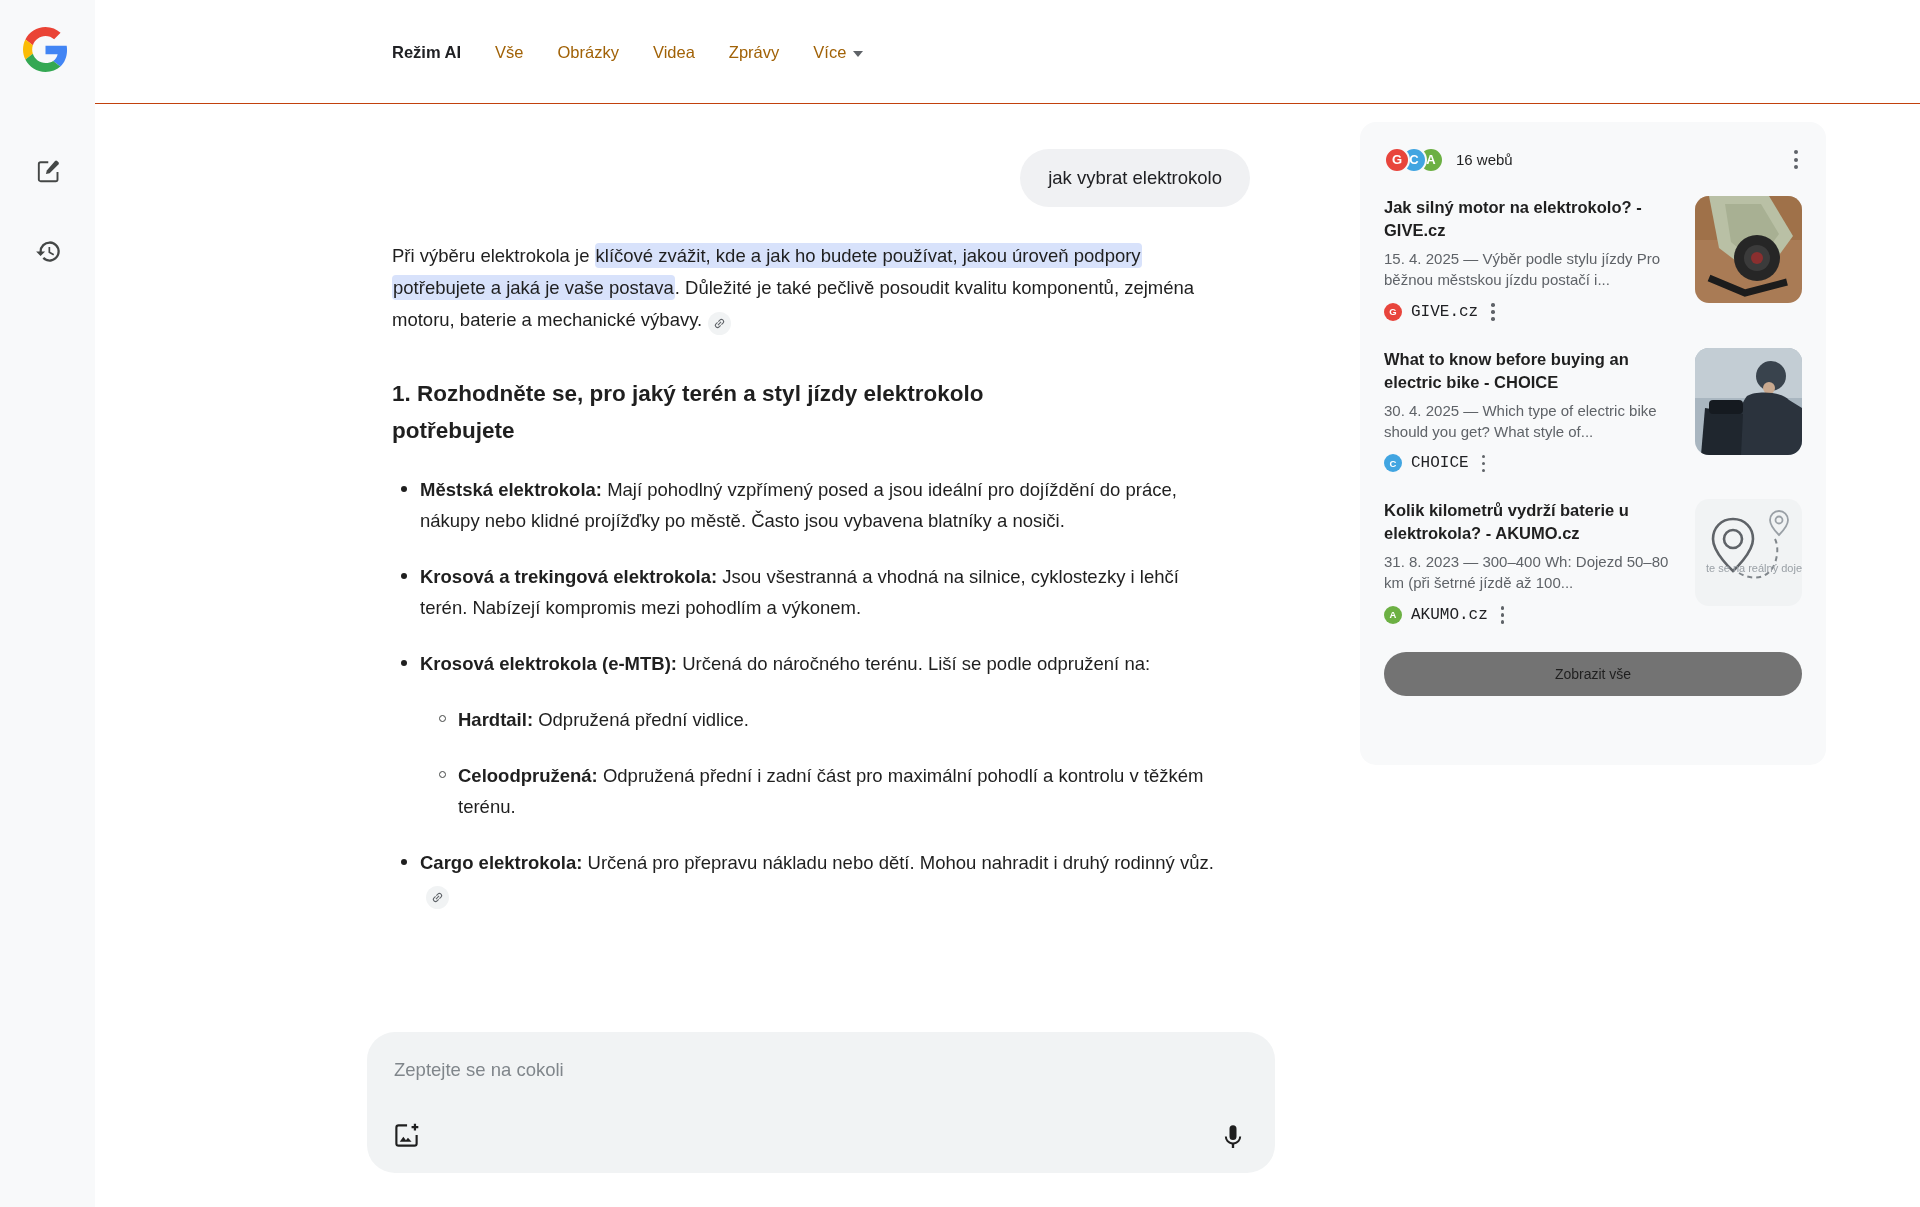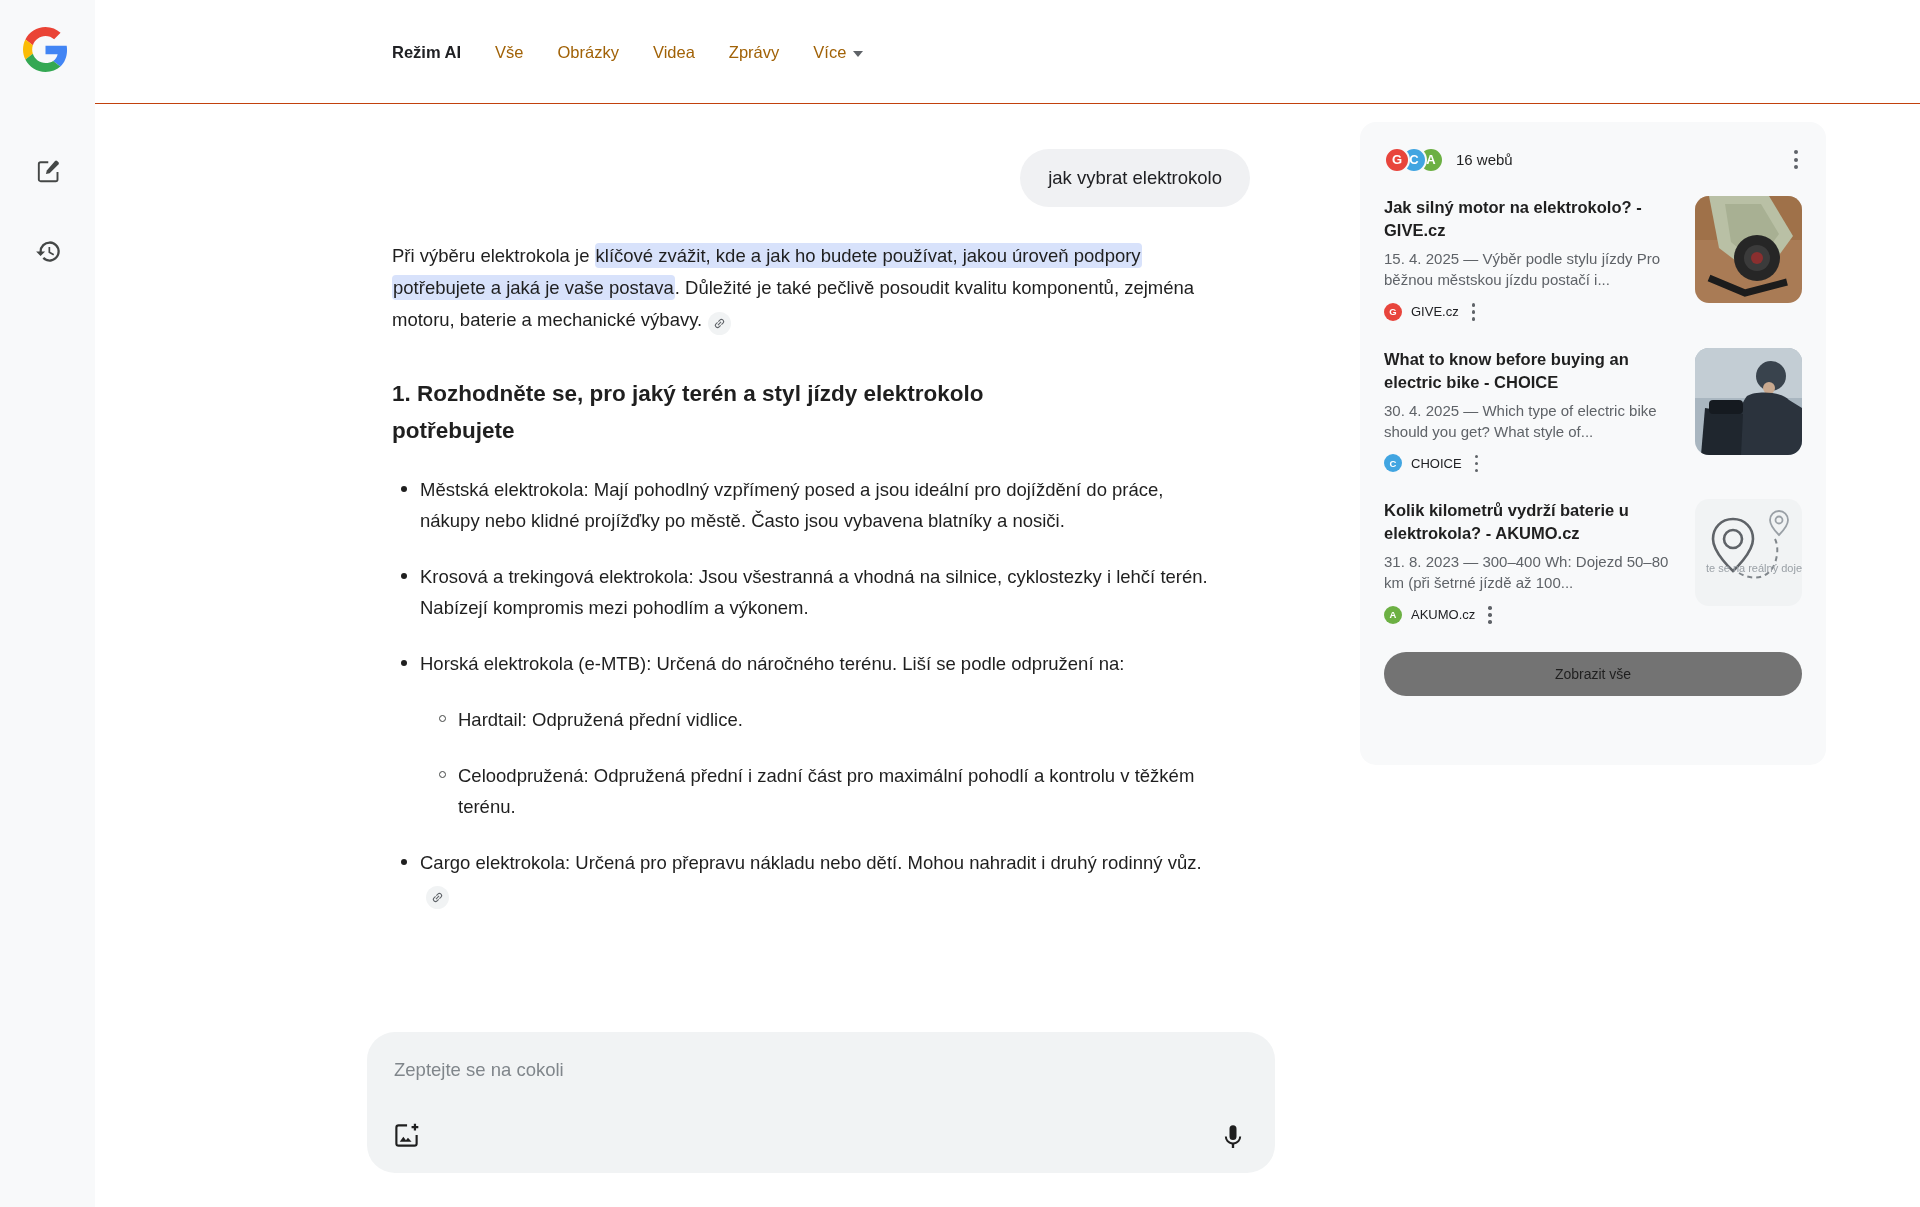--- a/index.html
+++ b/index.html
@@ -30,21 +30,21 @@
   h2.sec { margin-top:39px; max-width:700px; font-size:22.5px; line-height:37px; font-weight:bold; color:#1f1f1f; }
   h2.sec2 { margin-top:15px; }
   .list { margin-top:25px; }
   .bullet { display:flex; margin-bottom:25px; font-size:18.5px; line-height:31px; }
   .bullet .txt { width:800px; }
   .marker-dot { width:28px; flex-shrink:0; padding-top:12px; }
   .marker-dot i { display:block; width:6px; height:6px; border-radius:50%; background:#1f1f1f; margin-left:9px; }
   .sub { margin-left:40px; }
   .marker-ring { width:26px; flex-shrink:0; padding-top:11px; }
   .marker-ring i { display:block; width:7px; height:7px; border-radius:50%; border:1.6px solid #444746; margin-left:7px; }
-  .bullet b { font-weight:normal; }
+  .bullet b { font-weight:bold; }
   
   .askbox { position:absolute; left:367px; top:1032px; width:908px; height:141px; background:#f1f3f4; border-radius:28px; }
   .ask-input { position:absolute; left:27px; top:27px; width:700px; border:none; outline:none; background:transparent; font-family:"Liberation Sans", sans-serif; font-size:18.5px; color:#1f1f1f; }
   .ask-input::placeholder { color:#80868b; opacity:1; }
   .askbox .add-img { position:absolute; left:26px; bottom:20px; cursor:pointer; }
   .askbox .mic { position:absolute; right:28px; bottom:18px; cursor:pointer; }
   
   .panel { position:absolute; left:1360px; top:122px; width:466px; height:643px; background:#f8f9fa; border-radius:16px; padding:24px; }
   .panel-head { display:flex; align-items:center; }
   .favstack { display:flex; }
@@ -55,21 +55,21 @@
   .kebab { display:inline-flex; flex-direction:column; gap:3.5px; padding:4px; cursor:pointer; }
   .kebab i { width:4px; height:4px; border-radius:50%; background:#5f6368; }
   .kebab.small i { width:3.5px; height:3.5px; }
   .panel-head .kebab { margin-left:auto; }
   .res { display:flex; margin-top:23px; align-items:flex-start; }
   .res-text { width:300px; flex-shrink:0; }
   .res-title { font-size:16.5px; font-weight:bold; line-height:23px; color:#1f1f1f; cursor:pointer; }
   .res-snippet { margin-top:6px; font-size:15px; line-height:21px; color:#5f6368; }
   .res-src { margin-top:9px; display:flex; align-items:center; gap:9px; }
   .favsm { width:18px; height:18px; border-radius:50%; display:flex; align-items:center; justify-content:center; color:#fff; font-size:9.5px; font-weight:bold; }
-  .src-name { font-size:13px; color:#202124; }
+  .src-name { font-size:16px; color:#202124;font-family:Liberation Mono, monospace; }
   .res-thumb { width:107px; height:107px; border-radius:14px; margin-left:11px; overflow:hidden; flex-shrink:0; position:relative; cursor:pointer; }
   .thumb-cap { position:absolute; left:3px; bottom:32px; font-size:11px; color:#9aa0a6; white-space:nowrap;margin-left:8px; }
   .showall { margin-top:24px; width:418px; height:44px; border:none; border-radius:22px; background:#737373; font-family:"Liberation Sans", sans-serif; font-size:14px; color:#1f1f1f; cursor:pointer; }
 </style>
 </head>
 <body>
 
 <div class="rail">
   <div class="rail-logo">
     <svg viewBox="0 0 48 48" width="45" height="45">
@@ -143,21 +143,21 @@
     <div class="bullet">
       <span class="marker-dot">
           <i></i>
         </span>
       <div class="txt"><b>Krosová a trekingová elektrokola:</b><span> Jsou všestranná a vhodná na silnice, cyklostezky i lehčí terén. Nabízejí kompromis mezi pohodlím a výkonem.</span></div>
     </div>
     <div class="bullet">
       <span class="marker-dot">
           <i></i>
         </span>
-      <div class="txt"><b>Horská elektrokola (e-MTB):</b><span> Určená do náročného terénu. Liší se podle odpružení na:</span></div>
+      <div class="txt"><b>Krosová elektrokola (e-MTB):</b><span> Určená do náročného terénu. Liší se podle odpružení na:</span></div>
     </div>
     <div class="bullet sub">
       <span class="marker-ring">
           <i></i>
         </span>
       <div class="txt"><b>Hardtail:</b><span> Odpružená přední vidlice.</span></div>
     </div>
     <div class="bullet sub">
       <span class="marker-ring">
           <i></i>

